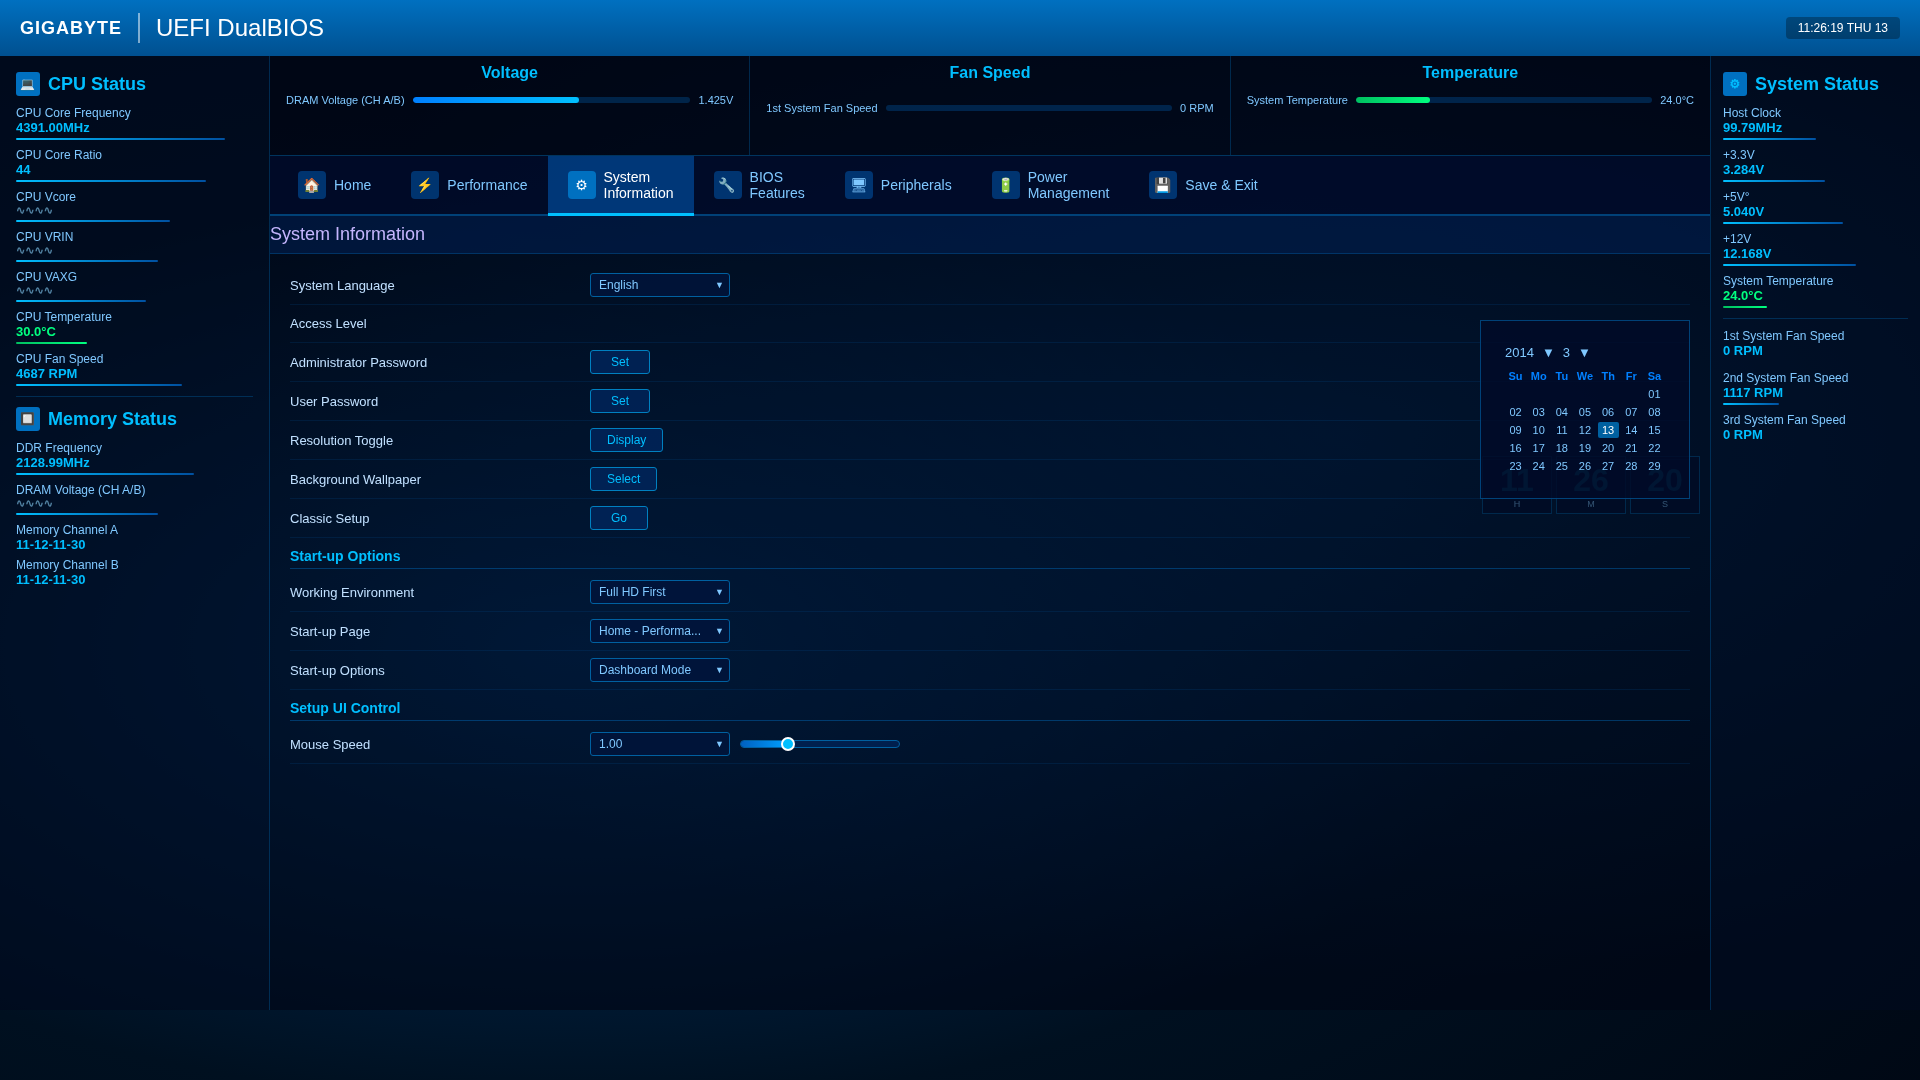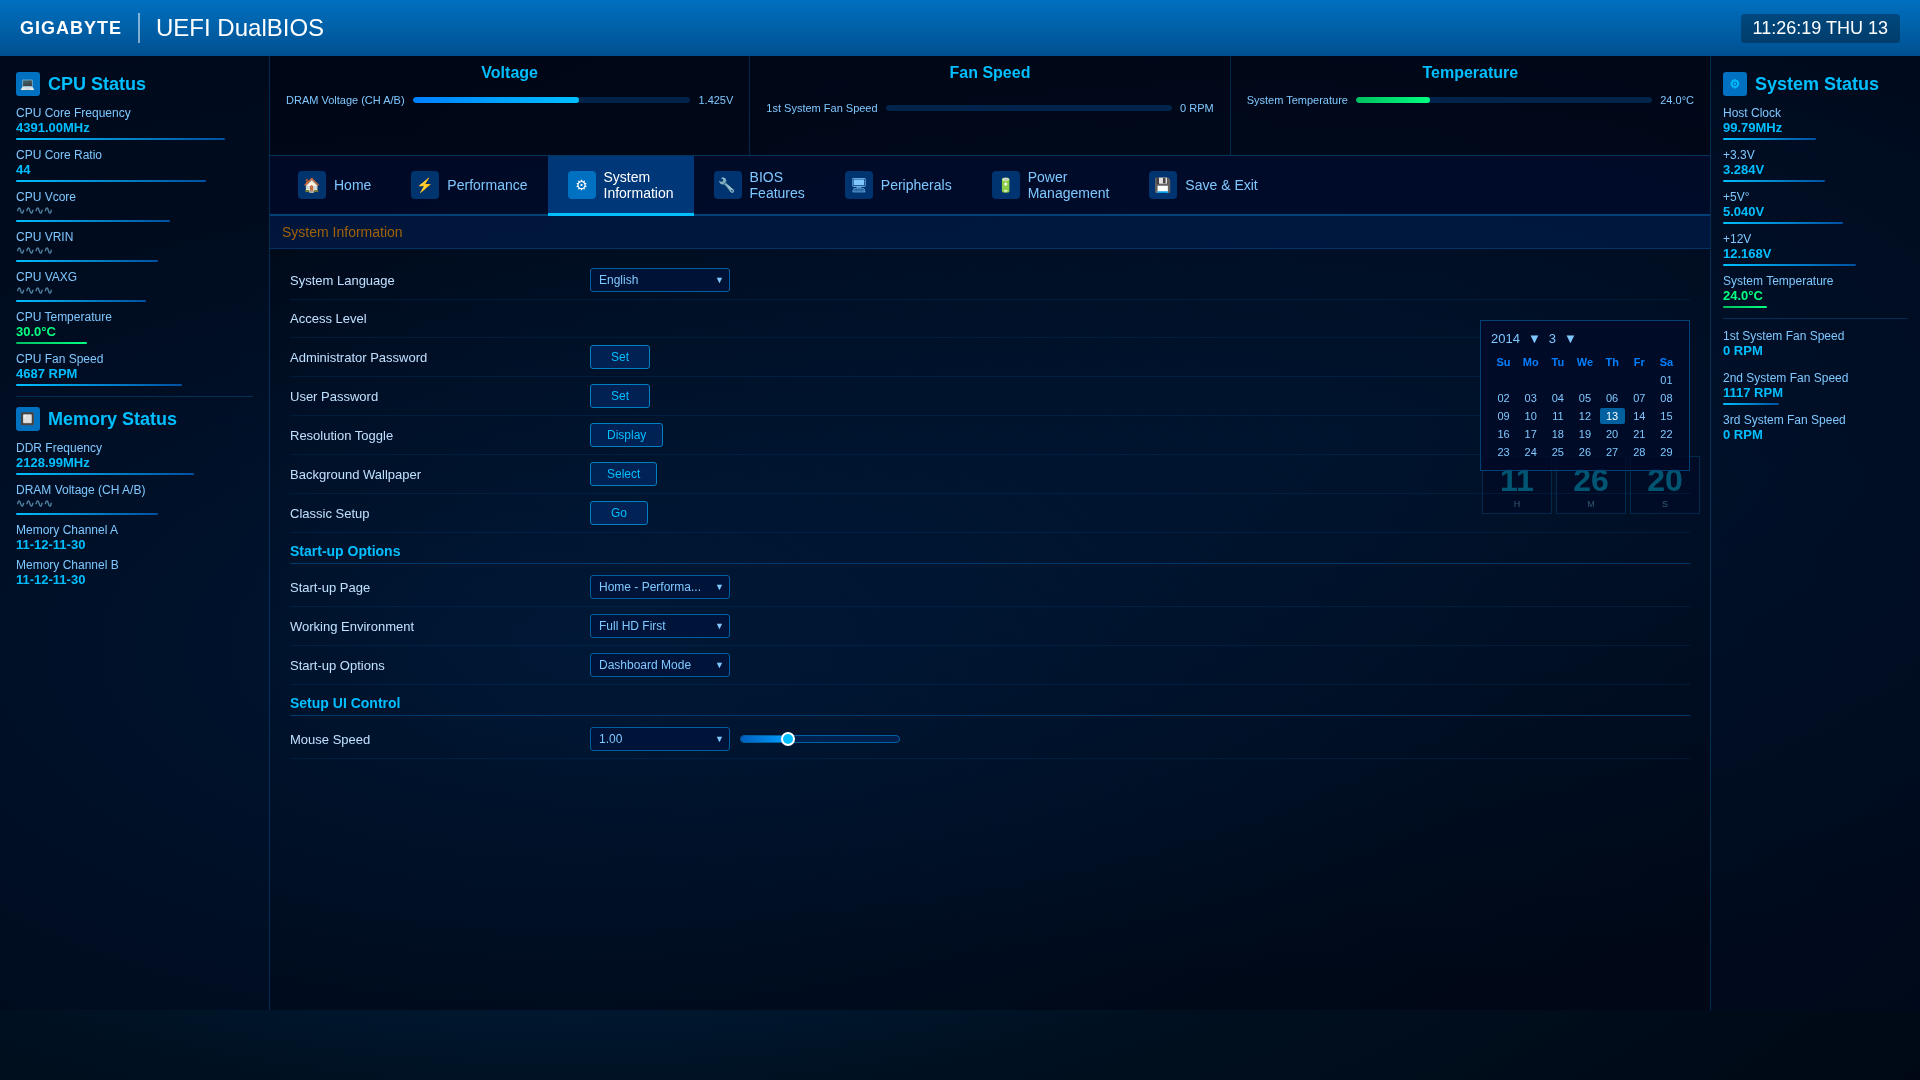--- a/index.html
+++ b/index.html
@@ -50,21 +50,21 @@
       margin: 0 16px;
     }
     .topbar-title {
       font-size: 24px;
       color: #fff;
       font-weight: normal;
       text-align: center;
     }
     .topbar-time {
       margin-left: auto;
-      font-size: 18px;
+      font-size: 12px;
       color: #fff;
       background: rgba(0,0,0,0.3);
       padding: 4px 12px;
       border-radius: 4px;
     }
 
     
     .main-layout {
       position: relative;
       z-index: 5;
@@ -221,23 +221,23 @@
 
     
     .content-area {
       flex: 1;
       padding: 0;
       overflow-y: auto;
       background: rgba(0,5,20,0.6);
     }
     .content-header {
       background: rgba(0,30,80,0.6);
-      padding: 8px 12px;
-      font-size: 14px;
-      color: #a16207;
+      padding: 8px 0;
+      font-size: 18px;
+      color: #c4b5fd;
       border-bottom: 1px solid rgba(0,120,200,0.3);
     }
     .settings-form {
       padding: 12px 20px;
     }
     .setting-row {
       display: flex;
       align-items: center;
       padding: 7px 0;
       border-bottom: 1px solid rgba(0,80,150,0.2);
@@ -629,36 +629,36 @@
         <div class="setting-row">
           <span class="setting-label">Classic Setup</span>
           <div class="setting-control">
             <button class="btn-go">Go</button>
           </div>
         </div>
 
         <div class="setting-section-header">Start-up Options</div>
 
         <div class="setting-row">
+          <span class="setting-label">Working Environment</span>
+          <div class="setting-control">
+            <div class="select-wrapper">
+              <select class="select-control">
+                <option>Full HD First</option>
+              </select>
+            </div>
+          </div>
+        </div>
+
+        <div class="setting-row">
           <span class="setting-label">Start-up Page</span>
           <div class="setting-control">
             <div class="select-wrapper">
               <select class="select-control">
                 <option>Home - Performa...</option>
-              </select>
-            </div>
-          </div>
-        </div>
-
-        <div class="setting-row">
-          <span class="setting-label">Working Environment</span>
-          <div class="setting-control">
-            <div class="select-wrapper">
-              <select class="select-control">
-                <option>Full HD First</option>
               </select>
             </div>
           </div>
         </div>
 
         <div class="setting-row">
           <span class="setting-label">Start-up Options</span>
           <div class="setting-control">
             <div class="select-wrapper">
               <select class="select-control">
@@ -727,21 +727,21 @@
       <div class="stat-value" style="color:#00bfff;">1117 RPM</div>
       <div class="stat-bar" style="width:30%"></div>
 
       <div class="stat-label">3rd System Fan Speed</div>
       <div class="stat-value">0 RPM</div>
       <div class="stat-bar" style="width:0%"></div>
     </div>
   </div>
 </div>
 
-<div style="position:absolute; top:320px; right:230px; z-index:20; background:rgba(0,10,40,0.85); border:1px solid rgba(0,120,200,0.5); padding:10px; width:210px;">
+<div style="position:absolute; top:320px; right:230px; z-index:20; background:rgba(0,10,40,0.85); border:1px solid rgba(0,120,200,0.5); padding:24px; width:210px;">
   <div class="cal-header">
     <span>2014</span>
     <span>▼</span>
     <span>3</span>
     <span>▼</span>
   </div>
   <div class="cal-grid">
     <div class="cal-day-header">Su</div>
     <div class="cal-day-header">Mo</div>
     <div class="cal-day-header">Tu</div>

